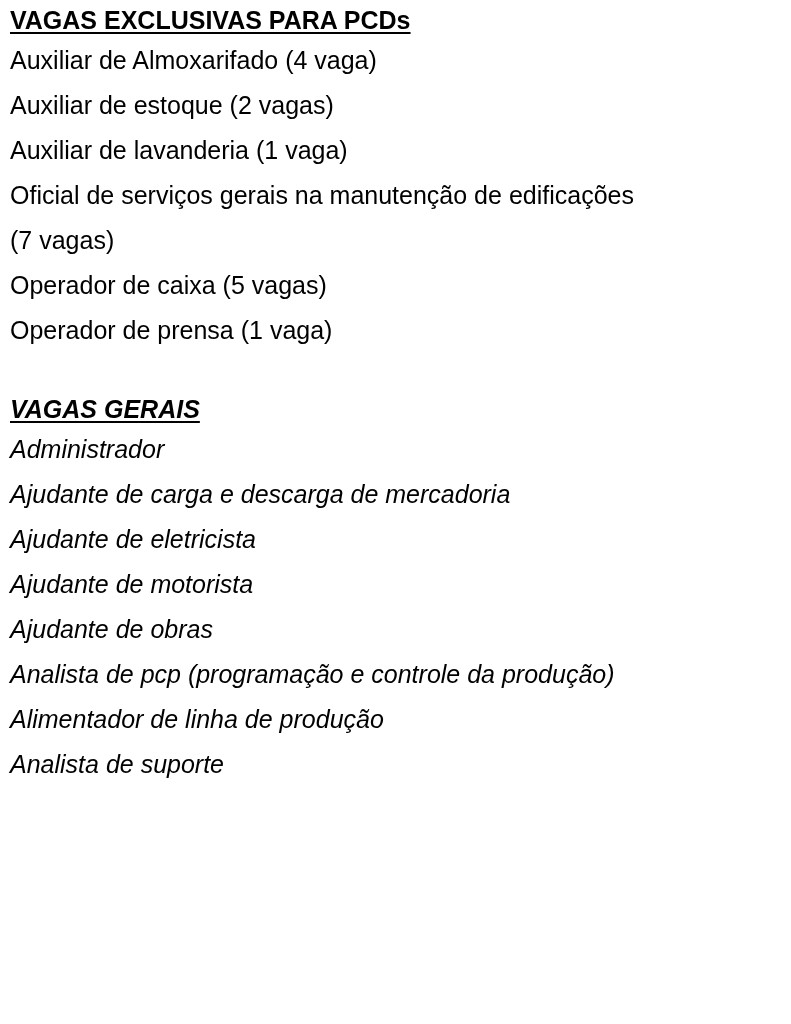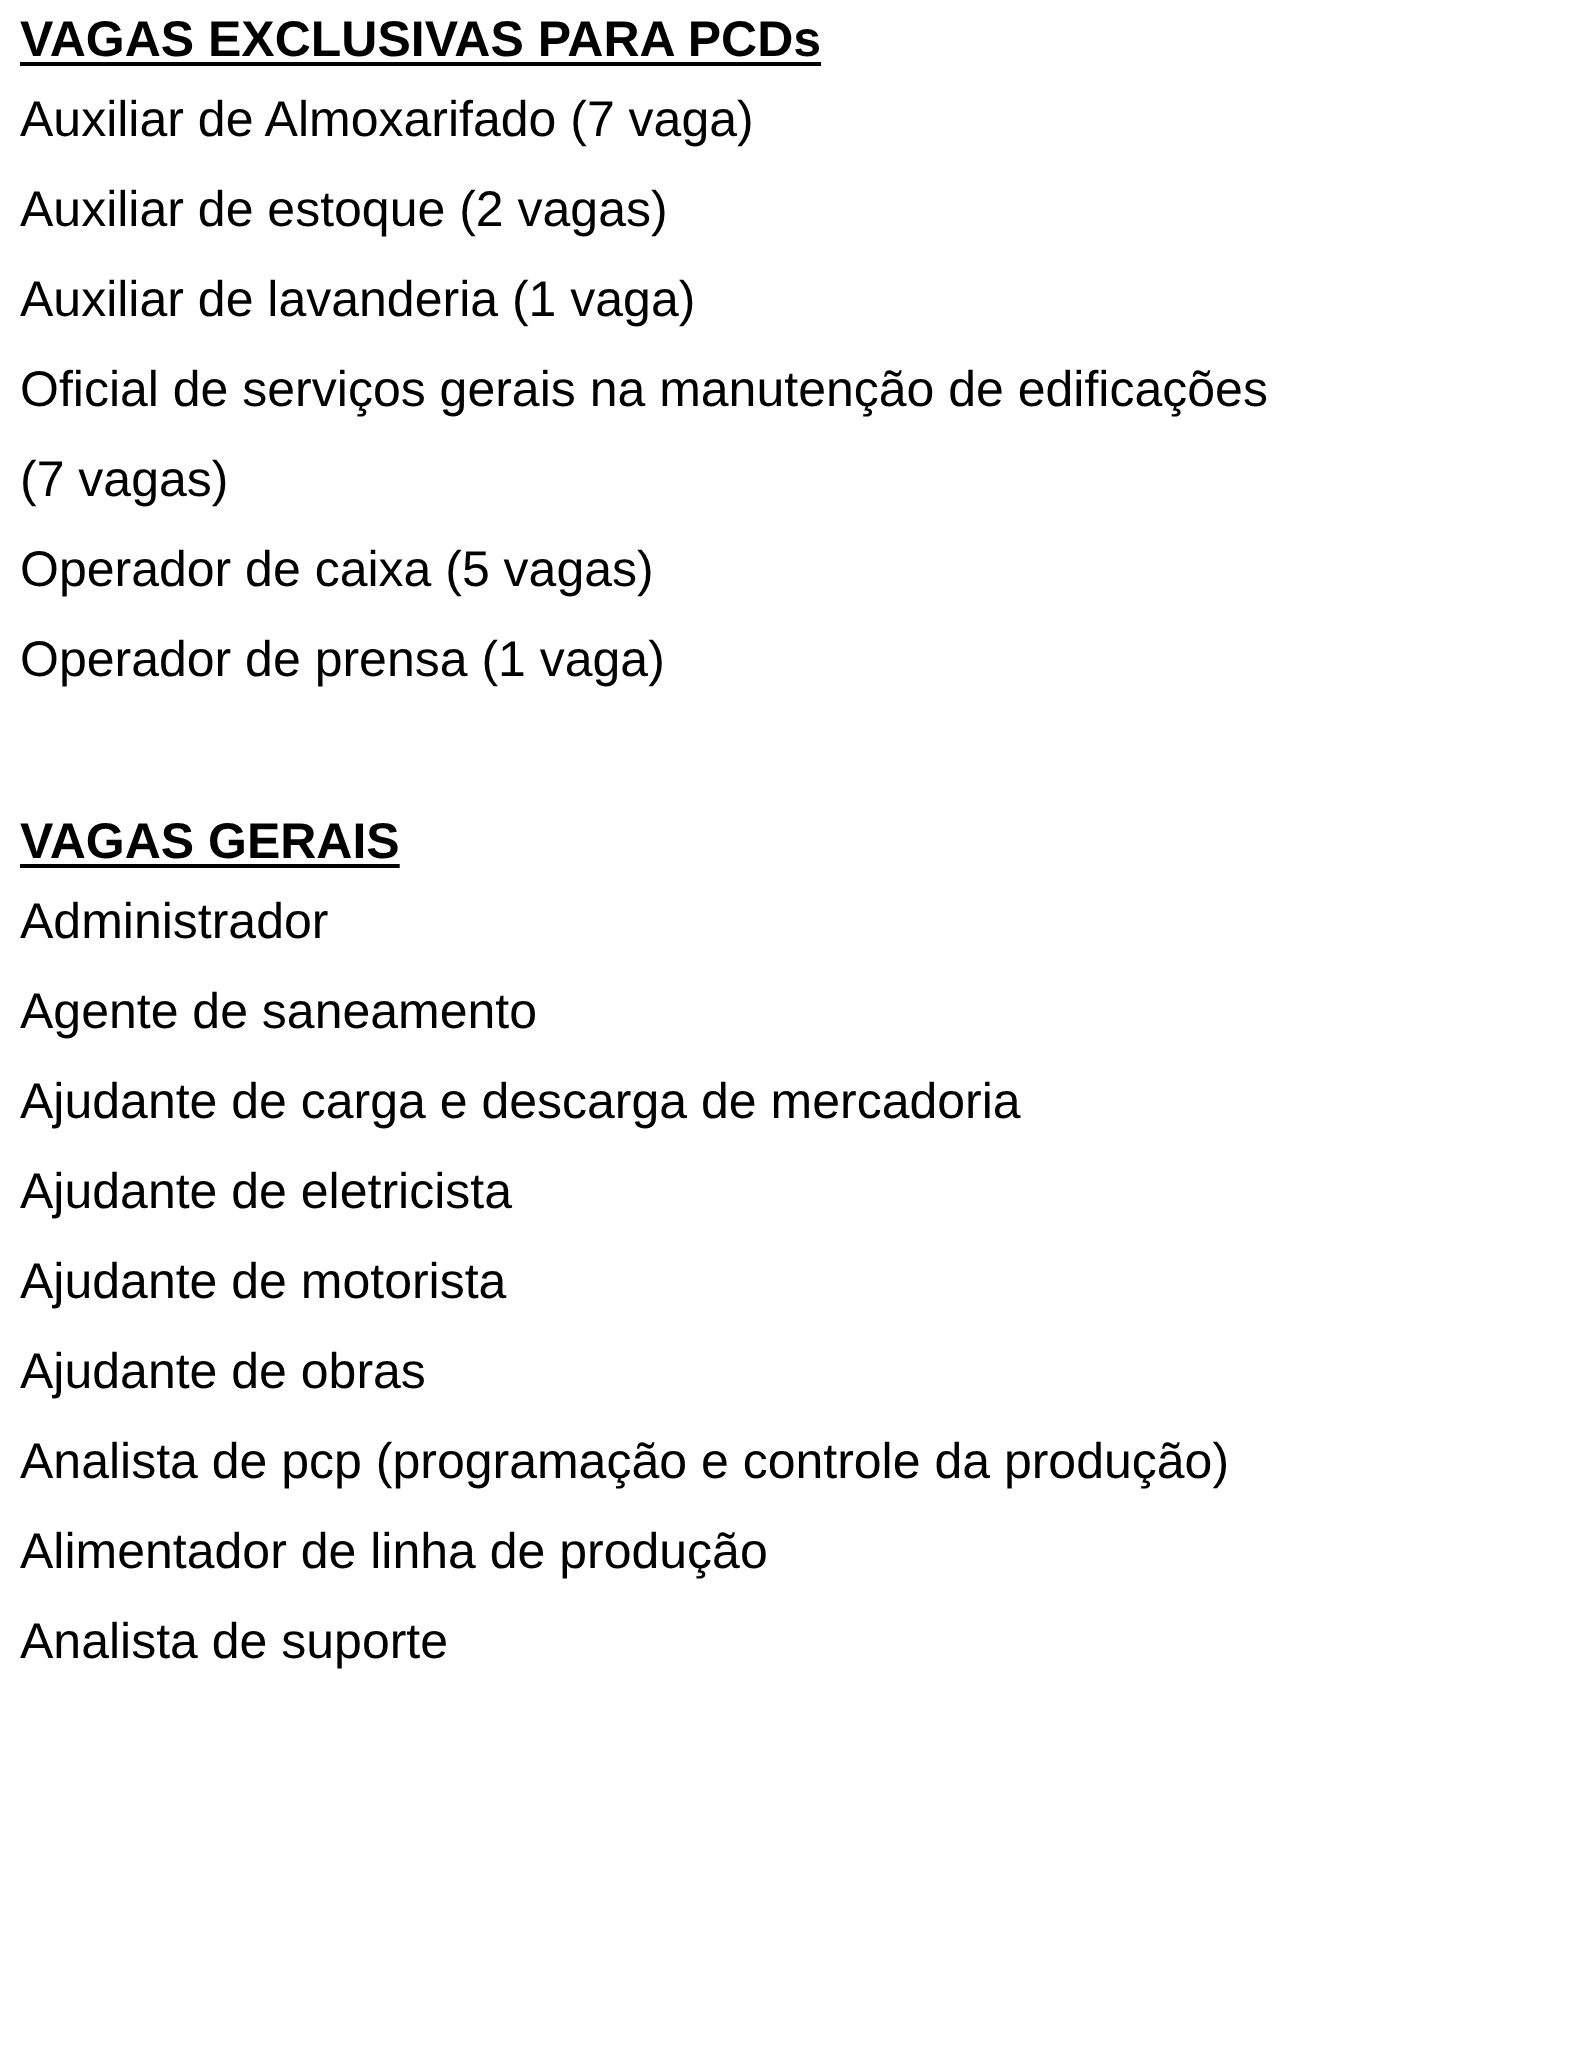--- a/index.html
+++ b/index.html
@@ -33,42 +33,41 @@
       white-space: nowrap;
     }
     .item {
       font-size: 25px;
       line-height: 45px;
       height: 45px;
       margin: 0;
       white-space: nowrap;
     }
     #sec1 { position: absolute; top: -2px; left: 0; }
-    #sec2 { position: absolute; top: 399px; left: 0; }
+    #sec2 { position: absolute; top: 387px; left: 0; font-style: italic; }
   </style>
 </head>
 <body>
 
 <div class="doc">
 
   <div id="sec1">
     <h2 class="section-title">VAGAS EXCLUSIVAS PARA PCDs</h2>
-    <p class="item">Auxiliar de Almoxarifado (7 vaga)</p>
+    <p class="item">Auxiliar de Almoxarifado (4 vaga)</p>
     <p class="item">Auxiliar de estoque (2 vagas)</p>
     <p class="item">Auxiliar de lavanderia (1 vaga)</p>
     <p class="item">Oficial de serviços gerais na manutenção de edificações</p>
     <p class="item">(7 vagas)</p>
     <p class="item">Operador de caixa (5 vagas)</p>
     <p class="item">Operador de prensa (1 vaga)</p>
   </div>
 
   <div id="sec2">
     <h2 class="section-title">VAGAS GERAIS</h2>
     <p class="item">Administrador</p>
-    <p class="item">Agente de saneamento</p>
     <p class="item">Ajudante de carga e descarga de mercadoria</p>
     <p class="item">Ajudante de eletricista</p>
     <p class="item">Ajudante de motorista</p>
     <p class="item">Ajudante de obras</p>
     <p class="item">Analista de pcp (programação e controle da produção)</p>
     <p class="item">Alimentador de linha de produção</p>
     <p class="item">Analista de suporte</p>
   </div>
 
 </div>

